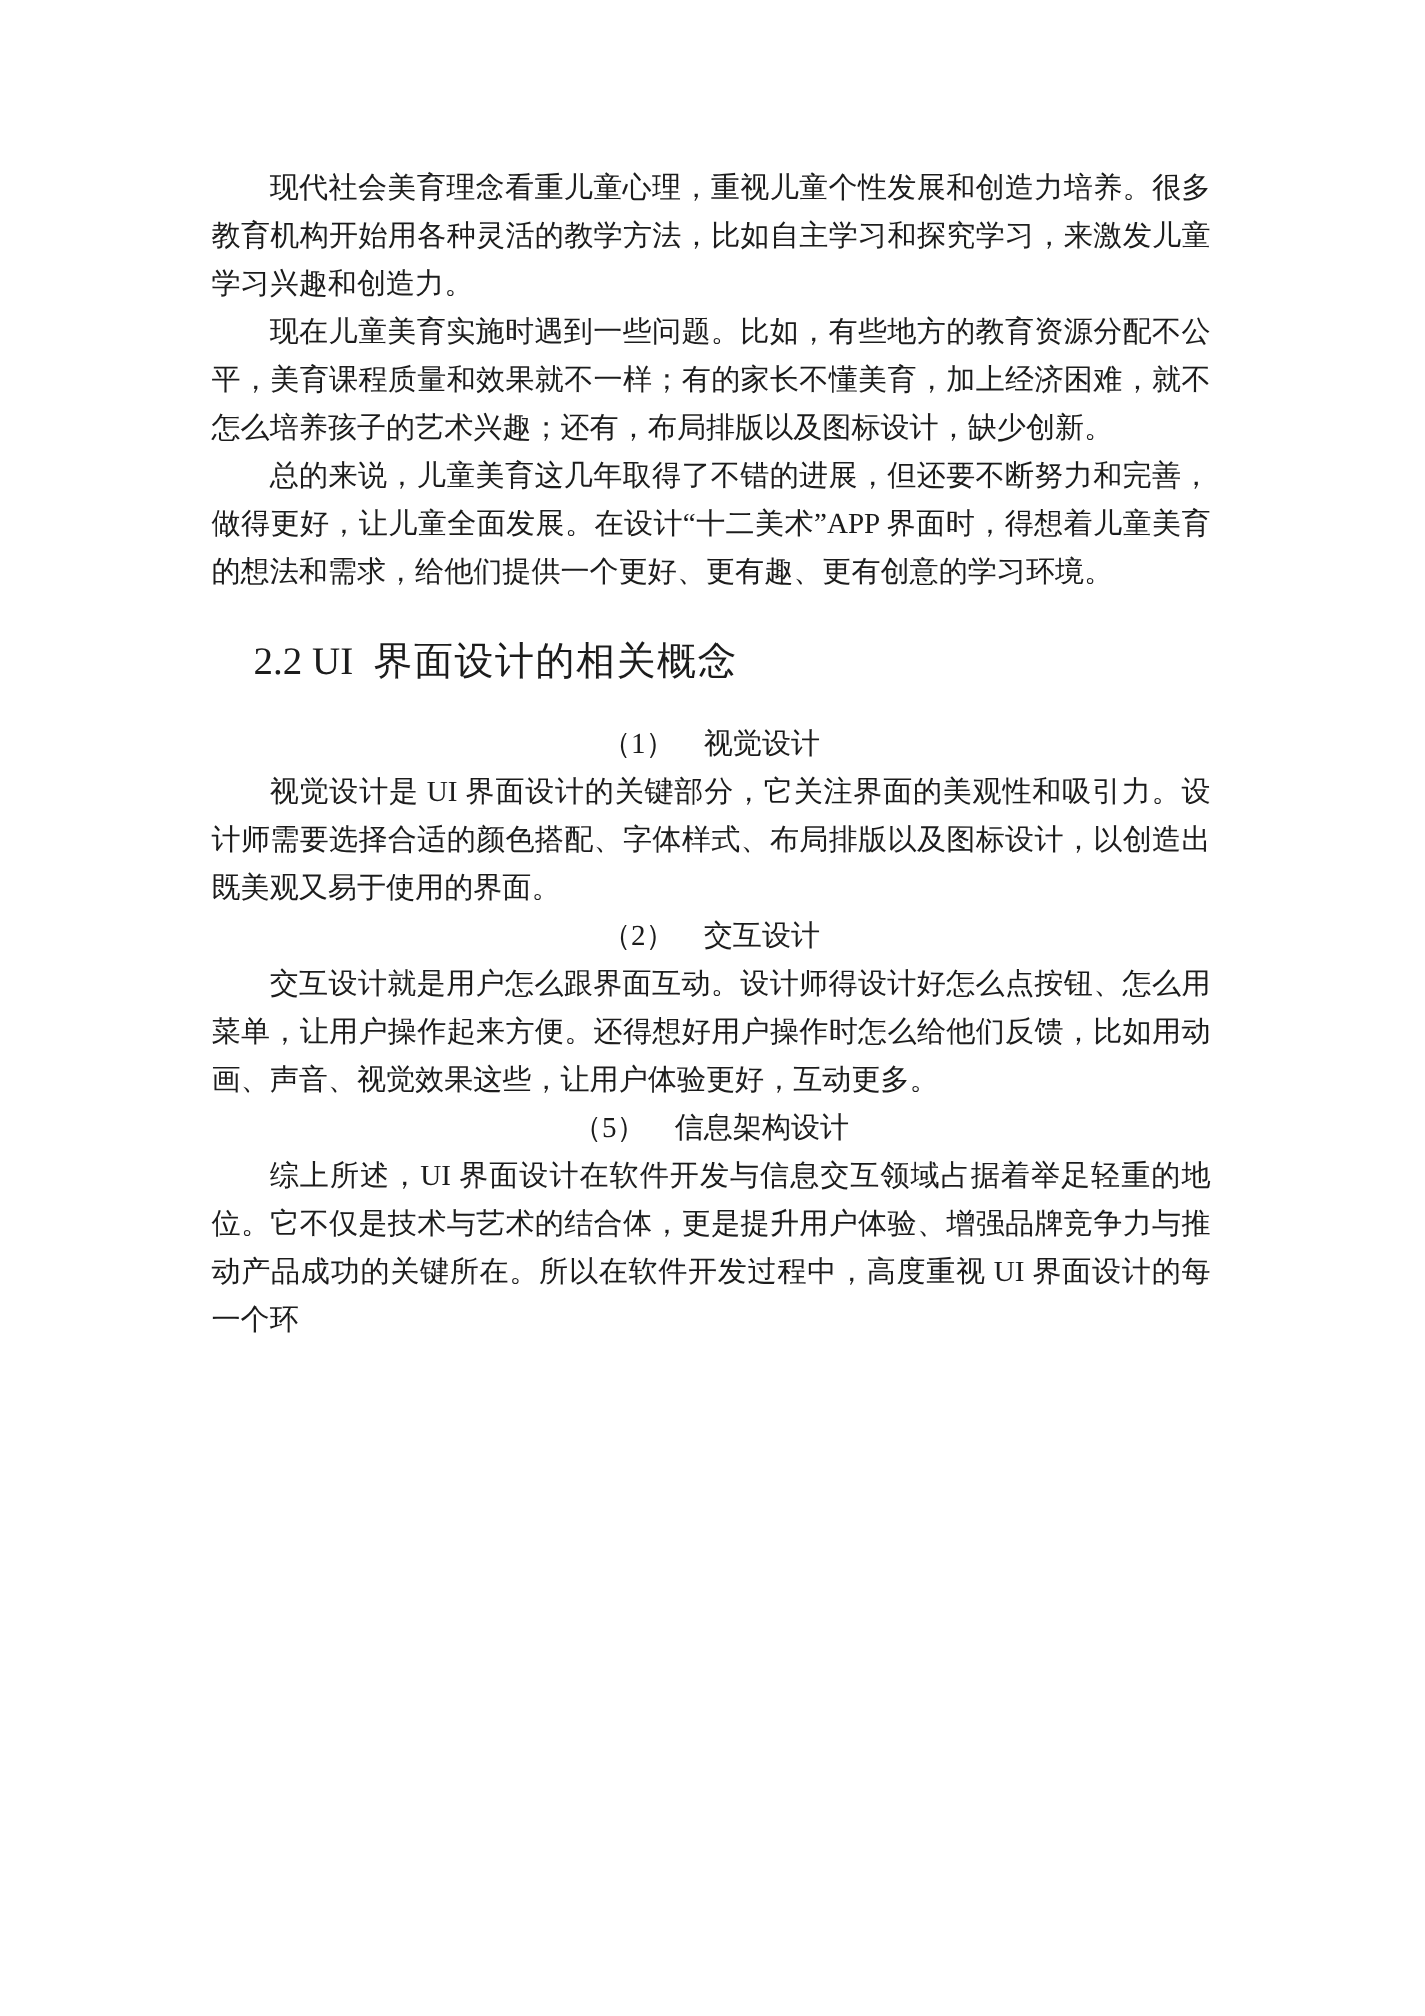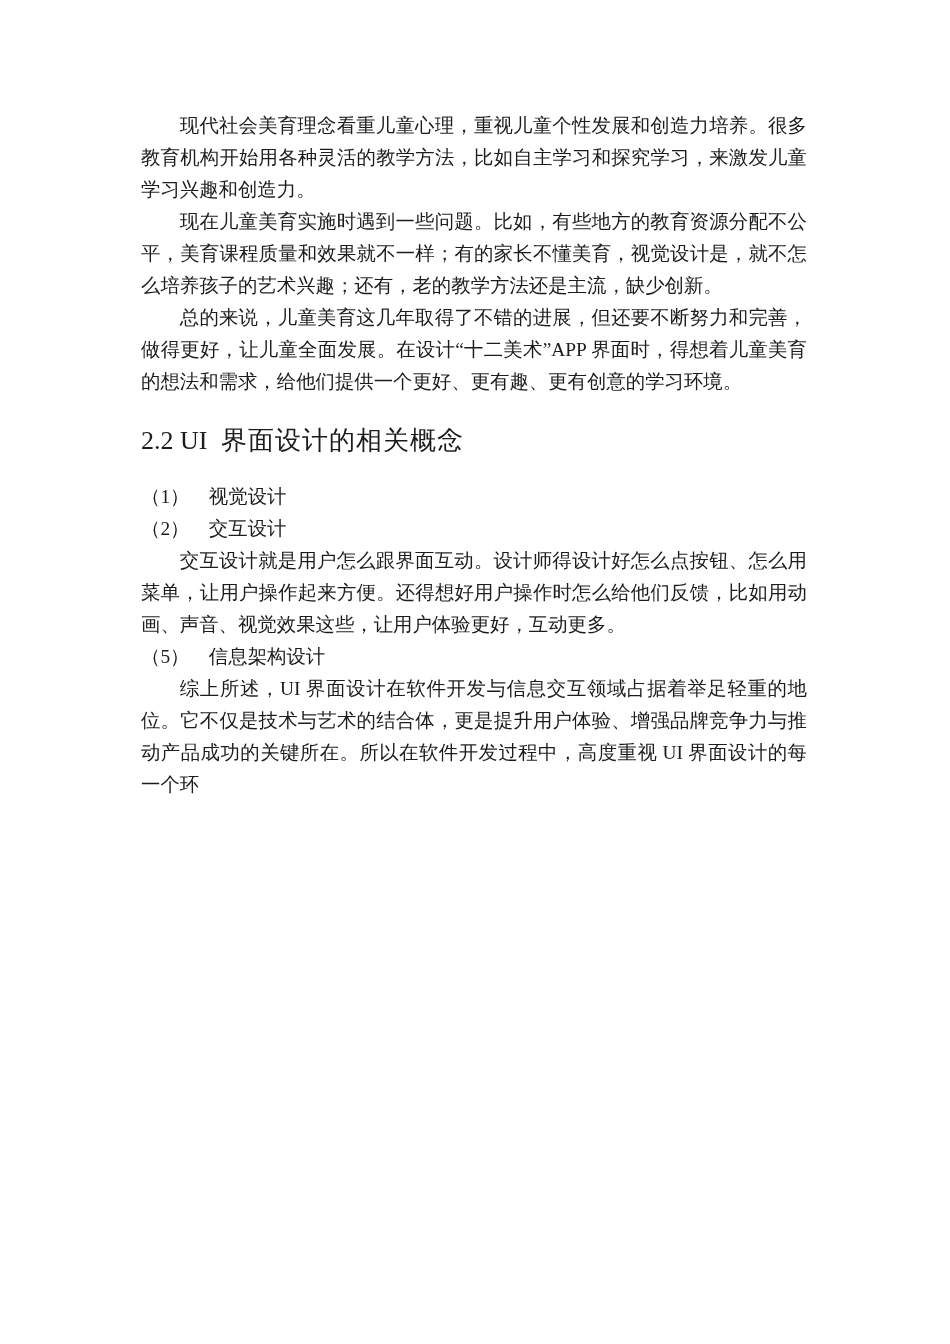--- a/index.html
+++ b/index.html
@@ -27,33 +27,34 @@
     font-size: 19.4px;
     line-height: 32px;
     text-align: justify;
     text-indent: 2em;
     word-break: break-all;
   }
   .list-label {
     margin: 0;
     font-size: 19.4px;
     line-height: 32px;
-    text-align: left;
+    text-align: center;
     text-indent: 0;
   }
   .section-heading {
     margin: 24px 0 22px 0;
     font-size: 26px;
     line-height: 36px;
     font-weight: 400;
     text-align: left;
     white-space: nowrap;
   }
   .heading-number {
     font-family: "Liberation Serif", "DejaVu Serif", serif;
+    margin-left: 28px;
   }
   .heading-title {
     font-family: "Liberation Sans", "DejaVu Sans", sans-serif;
     margin-left: 7px;
     letter-spacing: 1px;
   }
   .page-number {
     position: absolute;
     left: 0;
     top: 1230px;
@@ -65,32 +66,33 @@
   }
 </style>
 </head>
 <body>
 
 <div class="page">
   <div class="content">
 
     <p class="body-par">现代社会美育理念看重儿童心理，重视儿童个性发展和创造力培养。很多教育机构开始用各种灵活的教学方法，比如自主学习和探究学习，来激发儿童学习兴趣和创造力。</p>
 
-    <p class="body-par">现在儿童美育实施时遇到一些问题。比如，有些地方的教育资源分配不公平，美育课程质量和效果就不一样；有的家长不懂美育，视觉设计是，就不怎么培养孩子的艺术兴趣；还有，老的教学方法还是主流，缺少创新。</p>
+    <p class="body-par">现在儿童美育实施时遇到一些问题。比如，有些地方的教育资源分配不公平，美育课程质量和效果就不一样；有的家长不懂美育，加上经济困难，就不怎么培养孩子的艺术兴趣；还有，布局排版以及图标设计，缺少创新。</p>
 
     <p class="body-par">总的来说，儿童美育这几年取得了不错的进展，但还要不断努力和完善，做得更好，让儿童全面发展。在设计“十二美术”APP 界面时，得想着儿童美育的想法和需求，给他们提供一个更好、更有趣、更有创意的学习环境。</p>
 
     <h2 class="section-heading">
       <span class="heading-number">2.2 UI</span>
       <span class="heading-title">界面设计的相关概念</span>
     </h2>
 
 
     <p class="list-label">（1）　视觉设计</p>
 
+    <p class="body-par">视觉设计是 UI 界面设计的关键部分，它关注界面的美观性和吸引力。设计师需要选择合适的颜色搭配、字体样式、布局排版以及图标设计，以创造出既美观又易于使用的界面。</p>
 
     <p class="list-label">（2）　交互设计</p>
 
     <p class="body-par">交互设计就是用户怎么跟界面互动。设计师得设计好怎么点按钮、怎么用菜单，让用户操作起来方便。还得想好用户操作时怎么给他们反馈，比如用动画、声音、视觉效果这些，让用户体验更好，互动更多。</p>
 
     <p class="list-label">（5）　信息架构设计</p>
 
 
     <p class="body-par">综上所述，UI 界面设计在软件开发与信息交互领域占据着举足轻重的地位。它不仅是技术与艺术的结合体，更是提升用户体验、增强品牌竞争力与推动产品成功的关键所在。所以在软件开发过程中，高度重视 UI 界面设计的每一个环</p>
 

